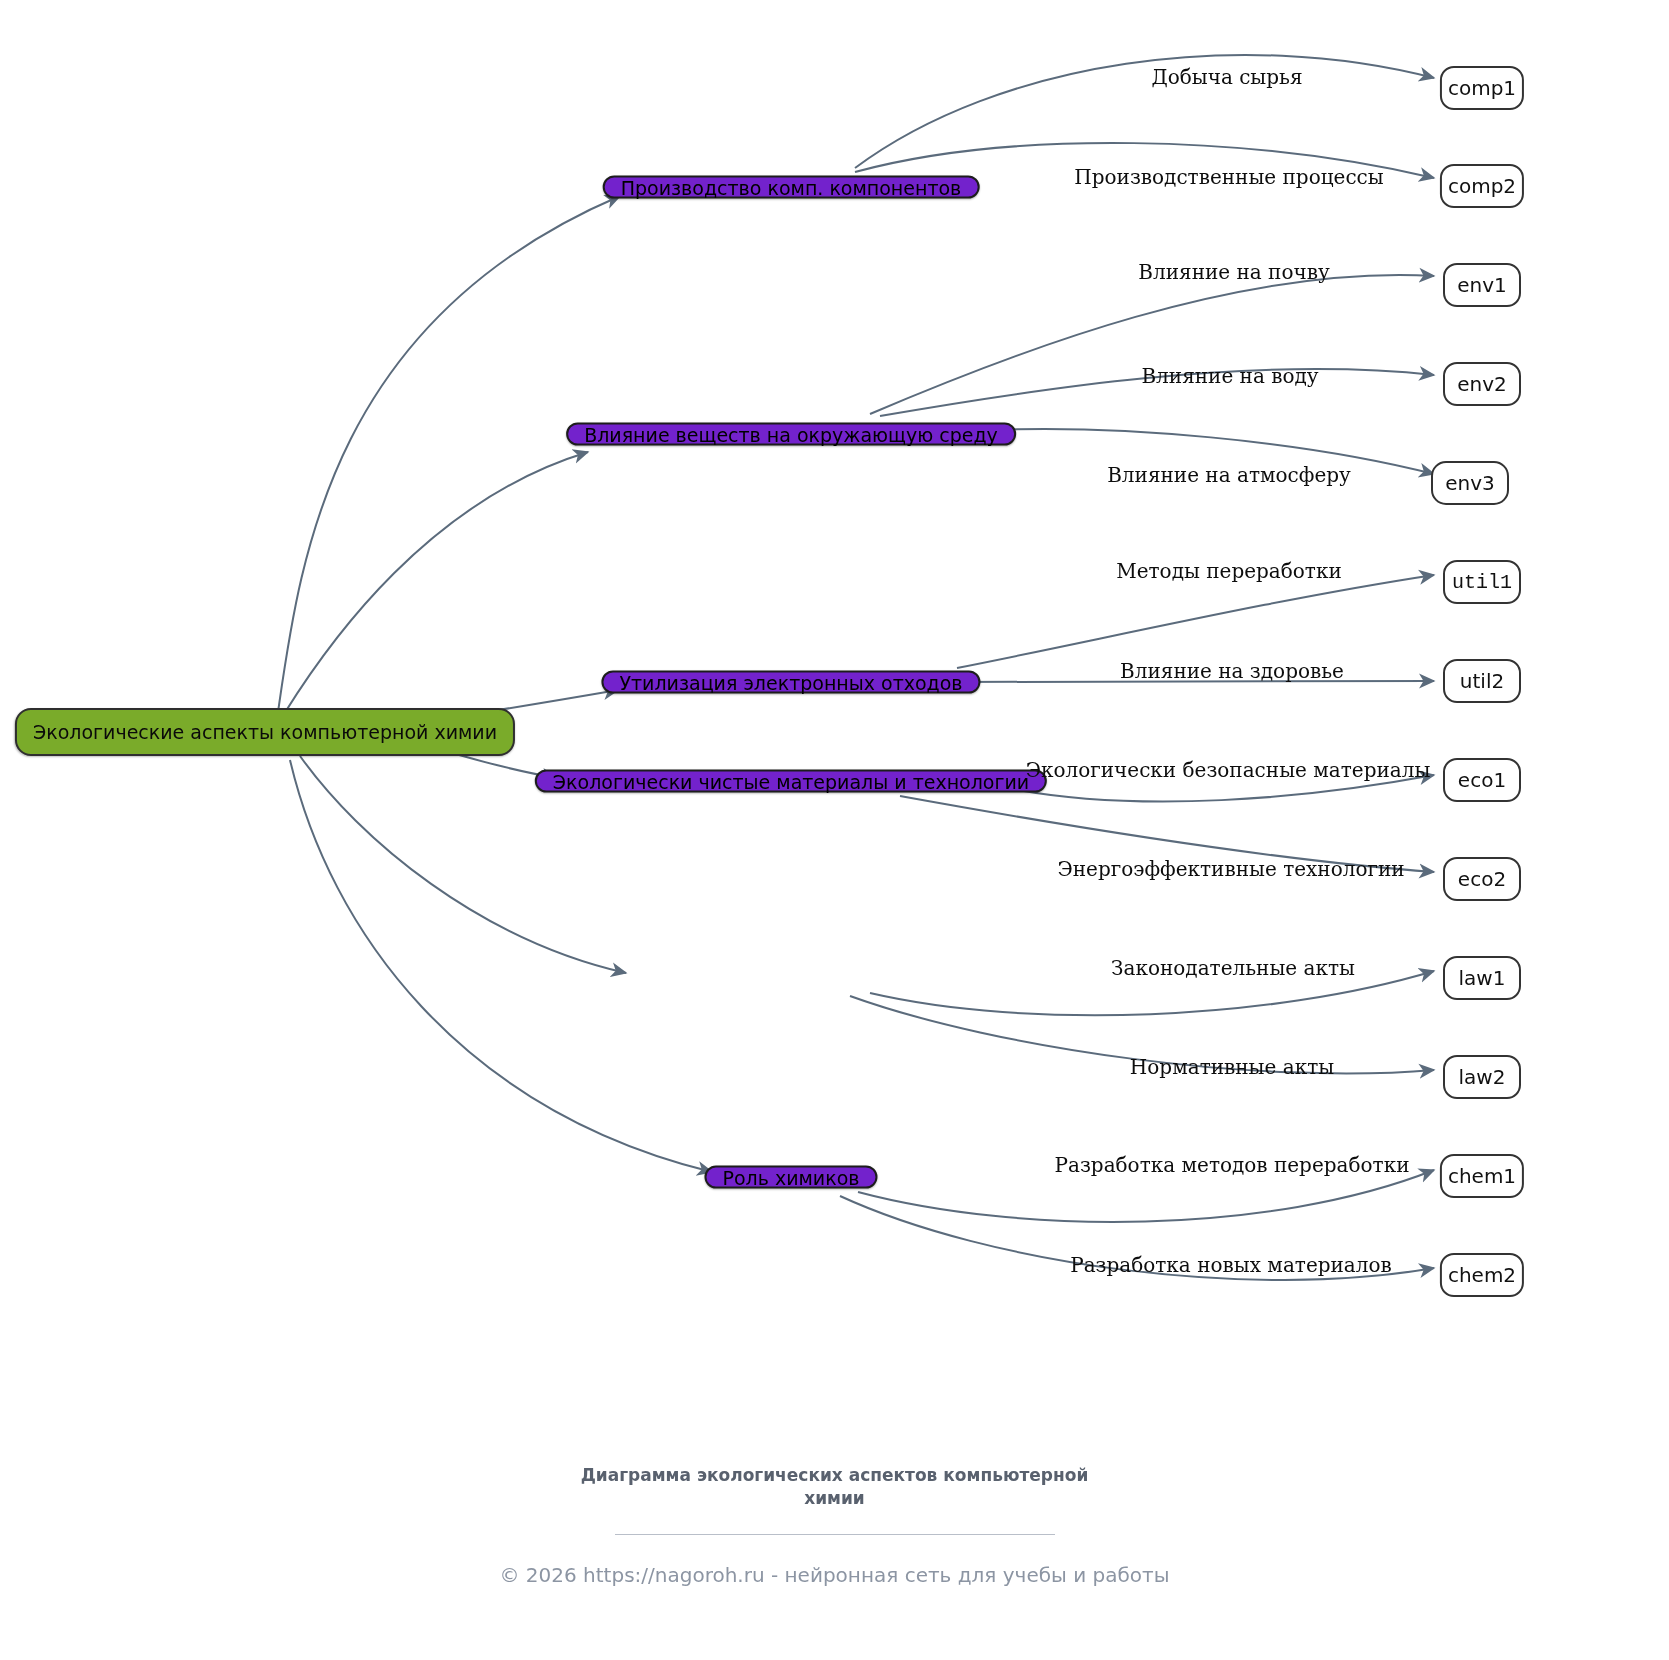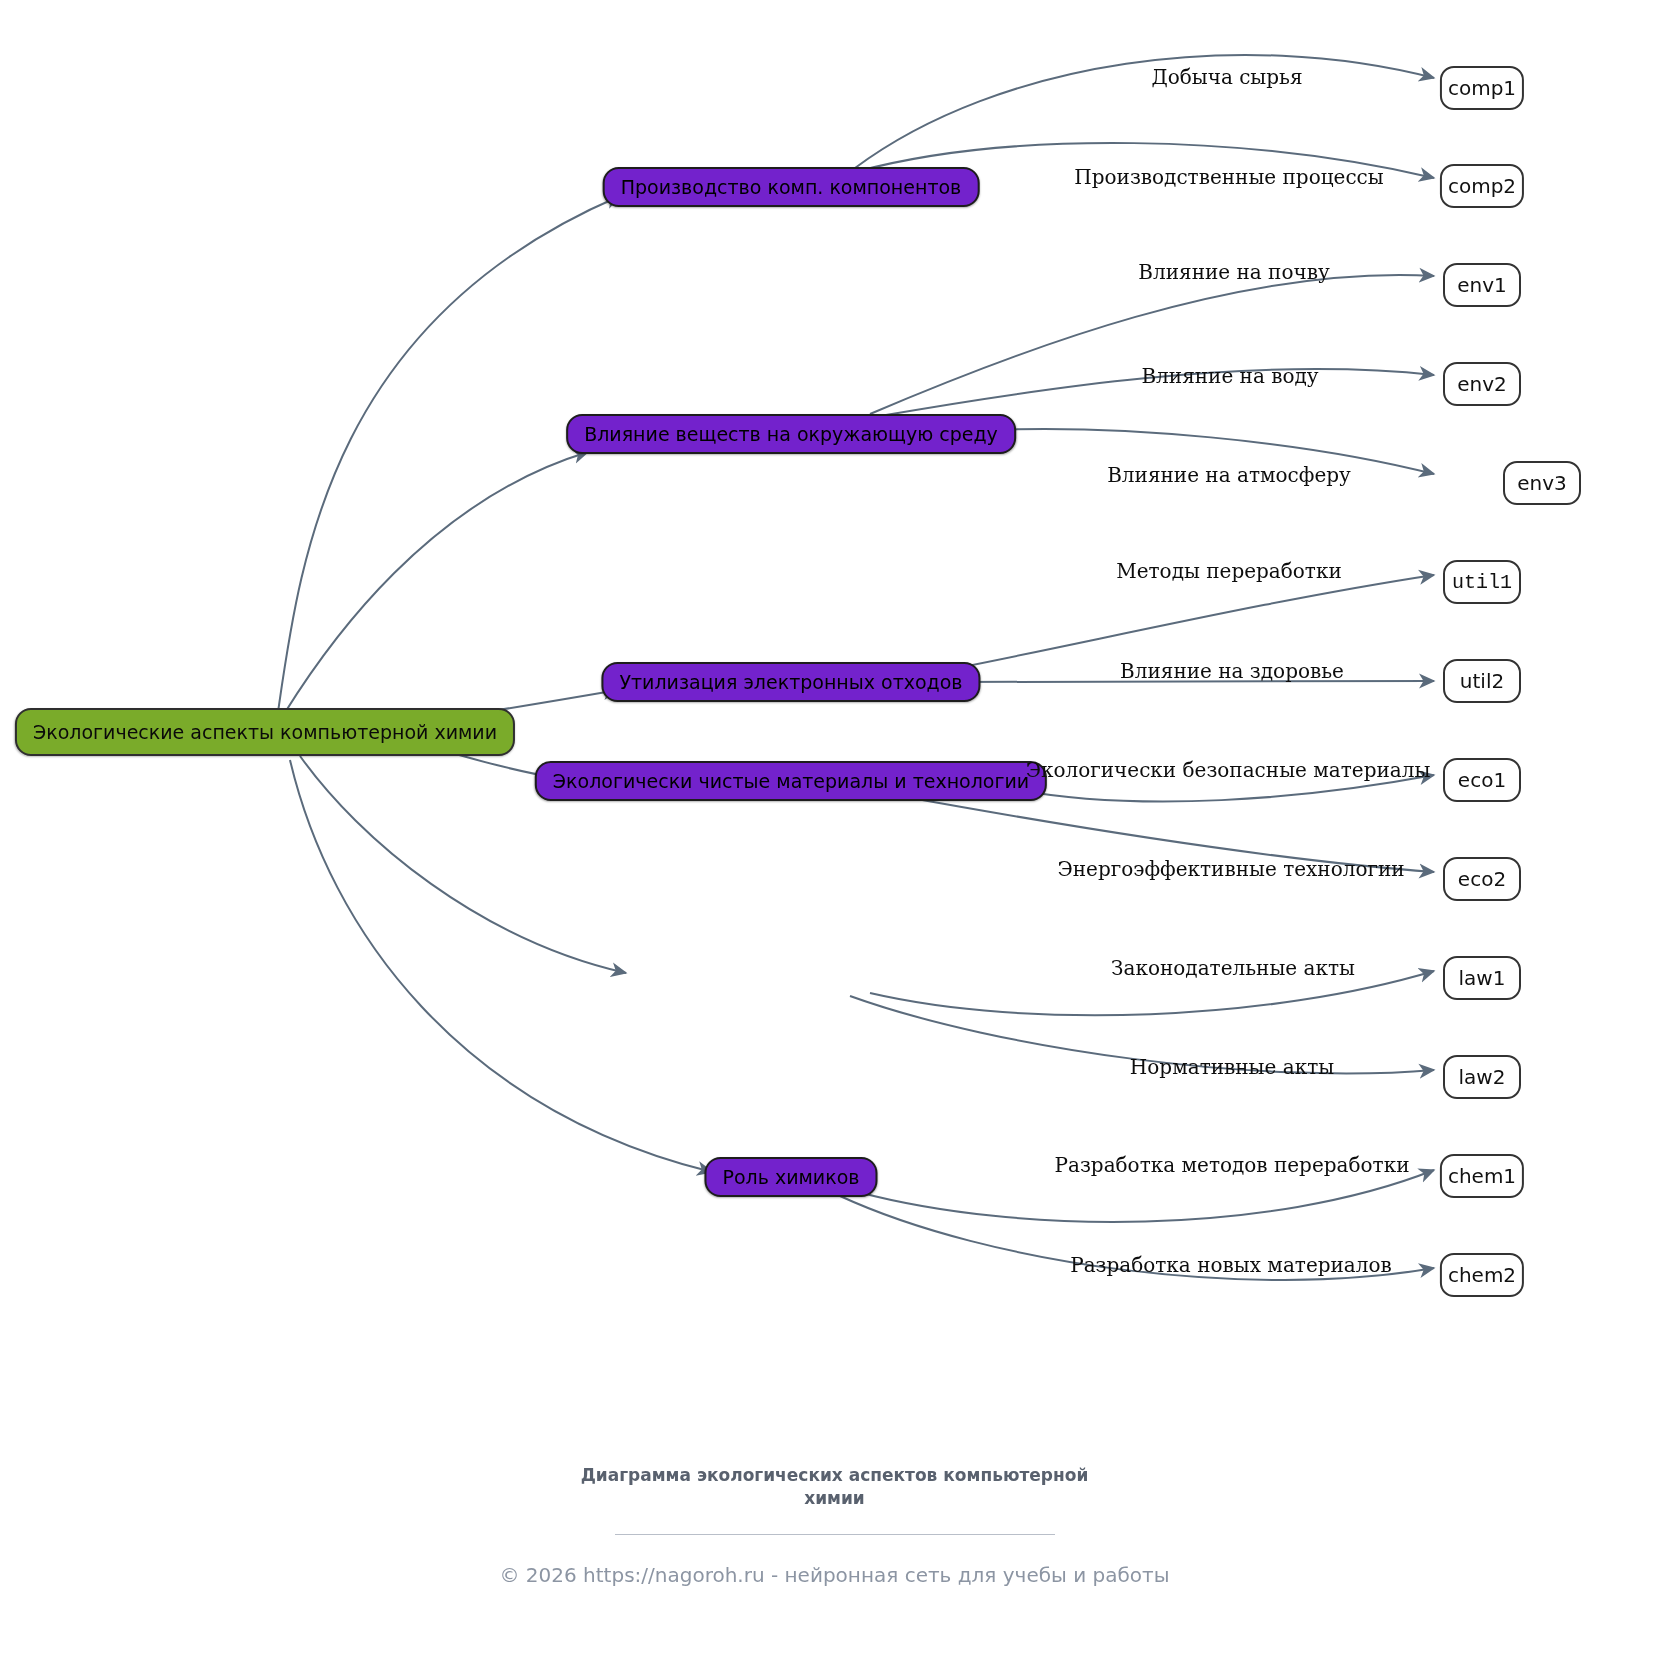--- a/index.html
+++ b/index.html
@@ -46,21 +46,21 @@
     height: 48px;
     box-shadow: 0 1px 2px rgba(0,0,0,0.25);
   }
   .node.branch {
     background: #7322cc;
     border: 2px solid #1d1d1d;
     border-radius: 16px;
     color: #000000;
     font-size: 19px;
     padding: 0 16px;
-    height: 40px;
+    height: 23px;
     box-shadow: 0 1px 2px rgba(0,0,0,0.3);
   }
   .node.leaf {
     background: #ffffff;
     border: 2px solid #333333;
     border-radius: 14px;
     color: #111111;
     font-size: 20px;
     padding: 0 6px;
     height: 44px;
@@ -150,21 +150,21 @@
   <div class="node branch" style="left:791px; top:187px;">Производство комп. компонентов</div>
   <div class="node branch" style="left:791px; top:434px;">Влияние веществ на окружающую среду</div>
   <div class="node branch" style="left:791px; top:682px;">Утилизация электронных отходов</div>
   <div class="node branch" style="left:791px; top:781px;">Экологически чистые материалы и технологии</div>
   <div class="node branch" style="left:791px; top:1177px;">Роль химиков</div>
 
   <div class="node leaf" style="left:1482px; top:88px;">comp1</div>
   <div class="node leaf" style="left:1482px; top:186px;">comp2</div>
   <div class="node leaf" style="left:1482px; top:285px;">env1</div>
   <div class="node leaf" style="left:1482px; top:384px;">env2</div>
-  <div class="node leaf" style="left:1542px; top:483px;">env3</div>
+  <div class="node leaf" style="left:1470px; top:483px;border-radius:15px;">env3</div>
   <div class="node leaf" style="left:1482px; top:582px;font-family:Liberation Mono, monospace;">util1</div>
   <div class="node leaf" style="left:1482px; top:681px;">util2</div>
   <div class="node leaf" style="left:1482px; top:780px;">eco1</div>
   <div class="node leaf" style="left:1482px; top:879px;">eco2</div>
   <div class="node leaf" style="left:1482px; top:978px;">law1</div>
   <div class="node leaf" style="left:1482px; top:1077px;">law2</div>
   <div class="node leaf" style="left:1482px; top:1176px;">chem1</div>
   <div class="node leaf" style="left:1482px; top:1275px;">chem2</div>
 
   <div class="edge-label" style="left:1227px; top:77px;">Добыча сырья</div>

